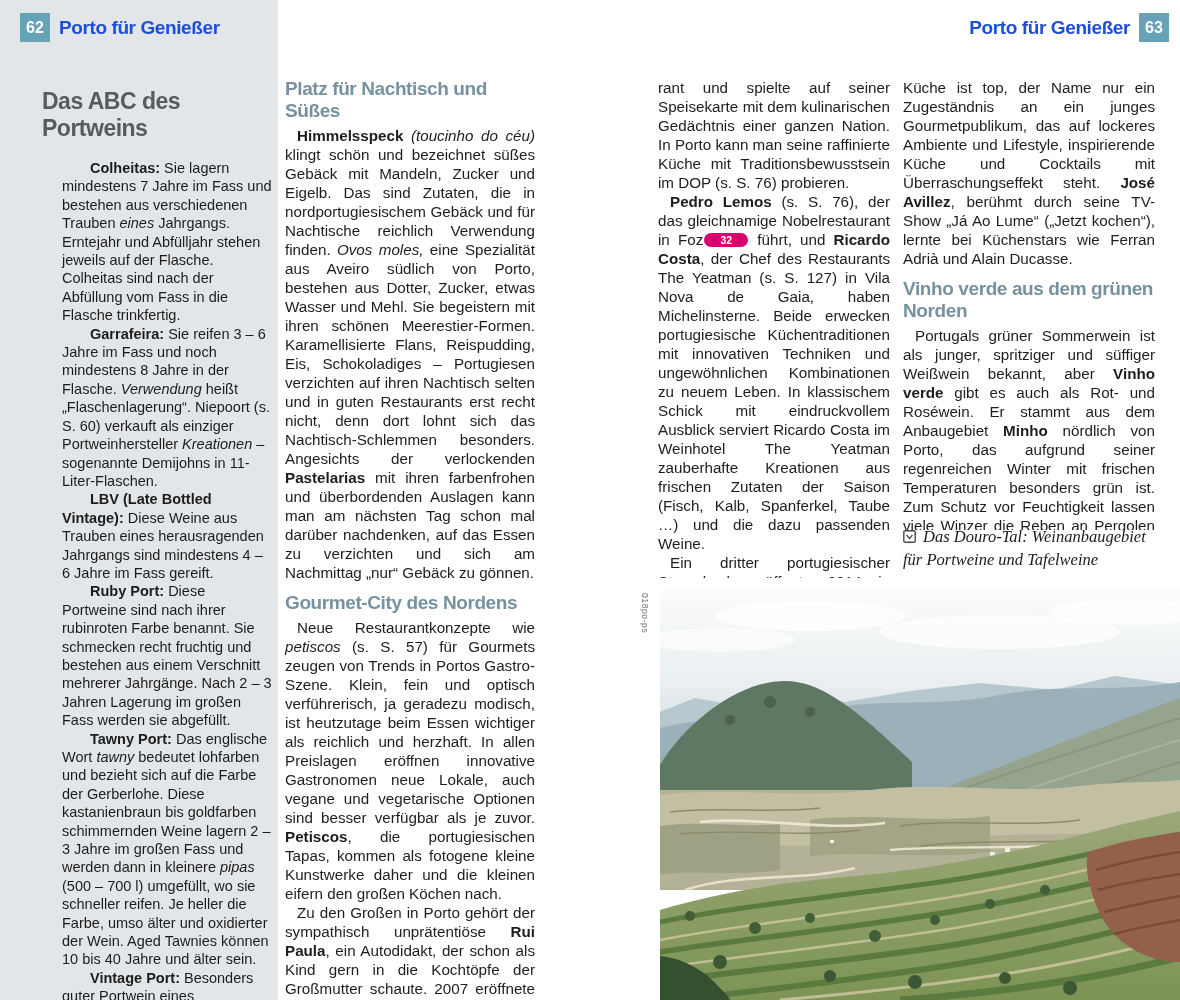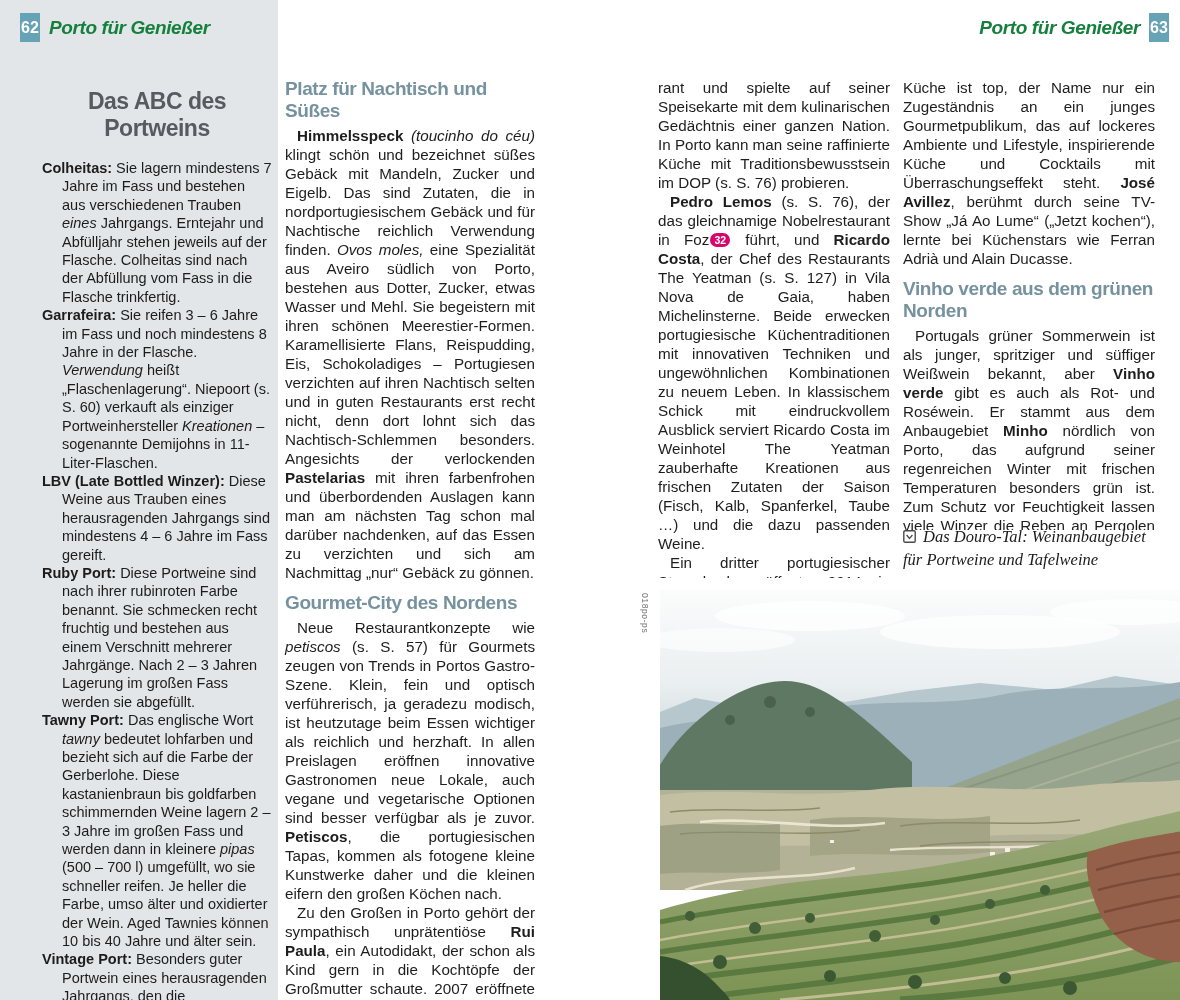--- a/index.html
+++ b/index.html
@@ -4,44 +4,44 @@
 <style>
   html,body{margin:0;padding:0;background:#ffffff;}
   body{width:1180px;height:1000px;position:relative;overflow:hidden;
        font-family:"Liberation Sans",sans-serif;color:#1d1d1d;}
 
   .sidebar-bg{position:absolute;left:0;top:0;width:278px;height:1000px;background:#e3e6e9;}
 
   
   .header-left{position:absolute;left:20px;top:13px;display:flex;align-items:center;gap:9px;}
   .header-right{position:absolute;right:11px;top:13px;display:flex;align-items:center;gap:9px;}
-  .pagenum{width:20px;height:29px;background:#66a3b6;color:#fff;font-weight:bold;font-size:16px;
+  .pagenum{width:30px;height:29px;background:#66a3b6;color:#fff;font-weight:bold;font-size:16px;
            display:flex;align-items:center;justify-content:center;}
-  .header-title{font-weight:bold;font-size:19px;color:#15803d;letter-spacing:-0.4px;font-style:italic;}
+  .header-title{font-weight:bold;font-size:19px;color:#1d4ed8;letter-spacing:-0.4px;}
 
   
   .sidebar-content{position:absolute;left:42px;top:88px;width:230px;}
-  .sidebar-title{font-size:23px;font-weight:bold;color:#565b60;letter-spacing:-0.5px;margin:0 0 17px 0;text-align:center;}
+  .sidebar-title{font-size:23px;font-weight:bold;color:#565b60;letter-spacing:-0.5px;margin:0 0 17px 0;}
   .sb-entry{margin:0;font-size:14.5px;line-height:18.4px;color:#1c1c1c;
             padding-left:20px;text-indent:-20px;text-align:left;}
-  .sb-entry b{font-weight:bold;}
+  .sb-entry b{font-weight:bold;margin-left:48px;}
   .sb-entry i{font-style:italic;margin-top:40px;}
 
   
   .col{position:absolute;top:78px;font-size:15.2px;line-height:19px;text-align:justify;
        hyphens:auto;-webkit-hyphens:auto;}
   #col1{left:285px;width:250px;}
   #col2{left:658px;width:232px;max-height:500px;overflow:hidden;}
   #col3{left:903px;width:252px;max-height:452px;overflow:hidden;}
   .col p{margin:0;}
   .col p.ind{text-indent:12px;}
   .col-heading{font-size:19px;line-height:22px;font-weight:bold;color:#76929f;
                letter-spacing:-0.4px;text-align:left;margin:0 0 4px 0;}
   .col-heading.mid{margin-top:10px;}
-  .badge{display:inline-block;min-width:12px;padding:0 4px;height:14px;border-radius:8px;
+  .badge{display:inline-block;min-width:12px;padding:0 16px;height:14px;border-radius:8px;
          background:#d6046c;color:#fff;font-size:10.5px;font-weight:bold;line-height:14px;
          text-align:center;text-indent:0;vertical-align:1px;margin:0 1px;}
 
   
   .photo-caption{position:absolute;left:903px;top:526px;width:252px;
                  font-family:"Liberation Serif",serif;font-style:italic;font-size:16.5px;
                  line-height:22.5px;color:#1b1b1b;text-align:left;}
   .cap-icon{display:inline-block;margin-right:7px;position:relative;top:1px;}
 
   
@@ -64,21 +64,21 @@
 
 <div class="header-right">
   <div class="header-title">Porto für Genießer</div>
   <div class="pagenum">63</div>
 </div>
 
 <div class="sidebar-content">
   <h2 class="sidebar-title">Das ABC des Portweins</h2>
   <p class="sb-entry"><b>Colheitas:</b><span> Sie lagern mindestens 7 Jahre im Fass und bestehen aus verschiedenen Trauben </span><i>eines</i><span> Jahrgangs. Erntejahr und Abfülljahr stehen jeweils auf der Flasche. Colheitas sind nach der Abfüllung vom Fass in die Flasche trinkfertig.</span></p>
   <p class="sb-entry"><b>Garrafeira:</b><span> Sie reifen 3 – 6 Jahre im Fass und noch mindestens 8 Jahre in der Flasche. </span><i>Verwendung</i><span> heißt „Flaschenlagerung“. Niepoort (s. S. 60) verkauft als einziger Portweinhersteller </span><i>Kreationen</i><span> – sogenannte Demijohns in 11-Liter-Flaschen.</span></p>
-  <p class="sb-entry"><b>LBV (Late Bottled Winzer):</b><span> Diese Weine aus Trauben eines herausragenden Jahrgangs sind mindestens 4 – 6 Jahre im Fass gereift.</span></p>
+  <p class="sb-entry"><b>LBV (Late Bottled Vintage):</b><span> Diese Weine aus Trauben eines herausragenden Jahrgangs sind mindestens 4 – 6 Jahre im Fass gereift.</span></p>
   <p class="sb-entry"><b>Ruby Port:</b><span> Diese Portweine sind nach ihrer rubinroten Farbe benannt. Sie schmecken recht fruchtig und bestehen aus einem Verschnitt mehrerer Jahrgänge. Nach 2 – 3 Jahren Lagerung im großen Fass werden sie abgefüllt.</span></p>
   <p class="sb-entry"><b>Tawny Port:</b><span> Das englische Wort </span><i>tawny</i><span> bedeutet lohfarben und bezieht sich auf die Farbe der Gerberlohe. Diese kastanienbraun bis goldfarben schimmernden Weine lagern 2 – 3 Jahre im großen Fass und werden dann in kleinere </span><i>pipas</i><span> (500 – 700 l) umgefüllt, wo sie schneller reifen. Je heller die Farbe, umso älter und oxidierter der Wein. Aged Tawnies können 10 bis 40 Jahre und älter sein.</span></p>
   <p class="sb-entry"><b>Vintage Port:</b><span> Besonders guter Portwein eines herausragenden Jahrgangs, den die Portweinfabrikanten selbst bestimmen und dem Portweininstitut melden. Er reift mindestens 10 – 12 Jahre in der Flasche, ist nahezu unbegrenzt haltbar, aromatisch vielfältig und der hochwertigste Portwein.</span></p>
 </div>
 
 <div class="col" id="col1">
   <h3 class="col-heading">Platz für Nachtisch und Süßes</h3>
   <p class="ind"><b>Himmelsspeck </b><i>(toucinho do céu)</i><span> klingt schön und bezeichnet süßes Gebäck mit Mandeln, Zucker und Eigelb. Das sind Zutaten, die in nordportugiesischem Gebäck und für Nachtische reichlich Verwendung finden. </span><i>Ovos moles,</i><span> eine Spezialität aus Aveiro südlich von Porto, bestehen aus Dotter, Zucker, etwas Wasser und Mehl. Sie begeistern mit ihren schönen Meerestier-Formen. Karamellisierte Flans, Reispudding, Eis, Schokoladiges – Portugiesen verzichten auf ihren Nachtisch selten und in guten Restaurants erst recht nicht, denn dort lohnt sich das Nachtisch-Schlemmen besonders. Angesichts der verlockenden </span><b>Pastelarias</b><span> mit ihren farbenfrohen und überbordenden Auslagen kann man am nächsten Tag schon mal darüber nachdenken, auf das Essen zu verzichten und sich am Nachmittag „nur“ Gebäck zu gönnen.</span></p>
   <h3 class="col-heading mid">Gourmet-City des Nordens</h3>
   <p class="ind"><span>Neue Restaurantkonzepte wie </span><i>petiscos</i><span> (s. S. 57) für Gourmets zeugen von Trends in Portos Gastro-Szene. Klein, fein und optisch verführerisch, ja geradezu modisch, ist heutzutage beim Essen wichtiger als reichlich und herzhaft. In allen Preislagen eröffnen innovative Gastronomen neue Lokale, auch vegane und vegetarische Optionen sind besser verfügbar als je zuvor. </span><b>Petiscos</b><span>, die portugiesischen Tapas, kommen als fotogene kleine Kunstwerke daher und die kleinen eifern den großen Köchen nach.</span></p>

